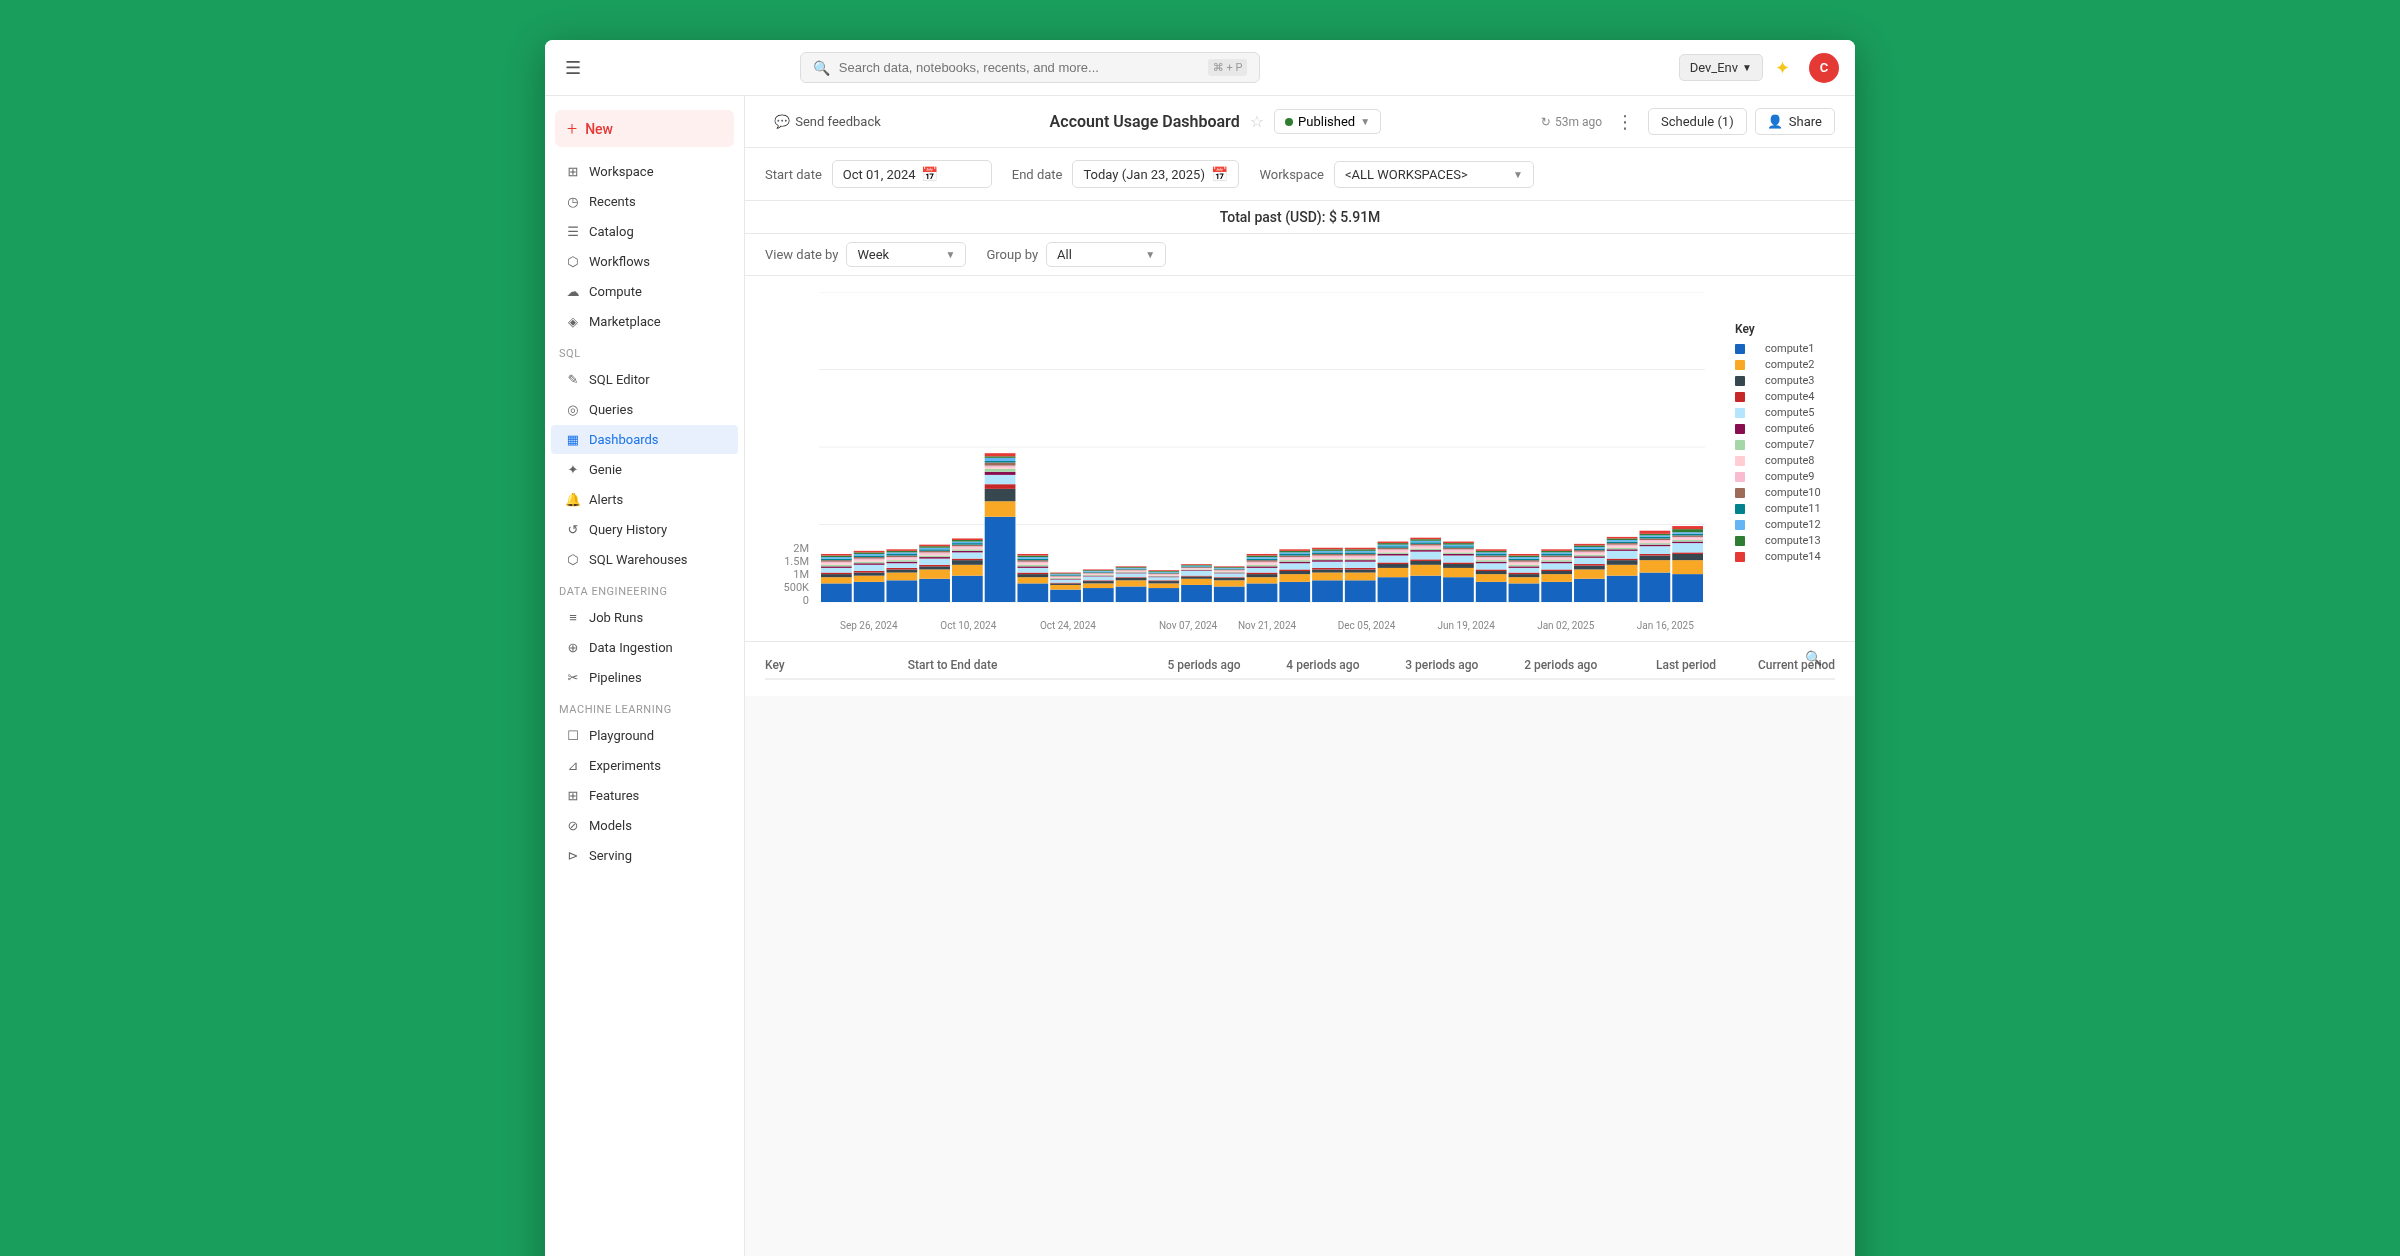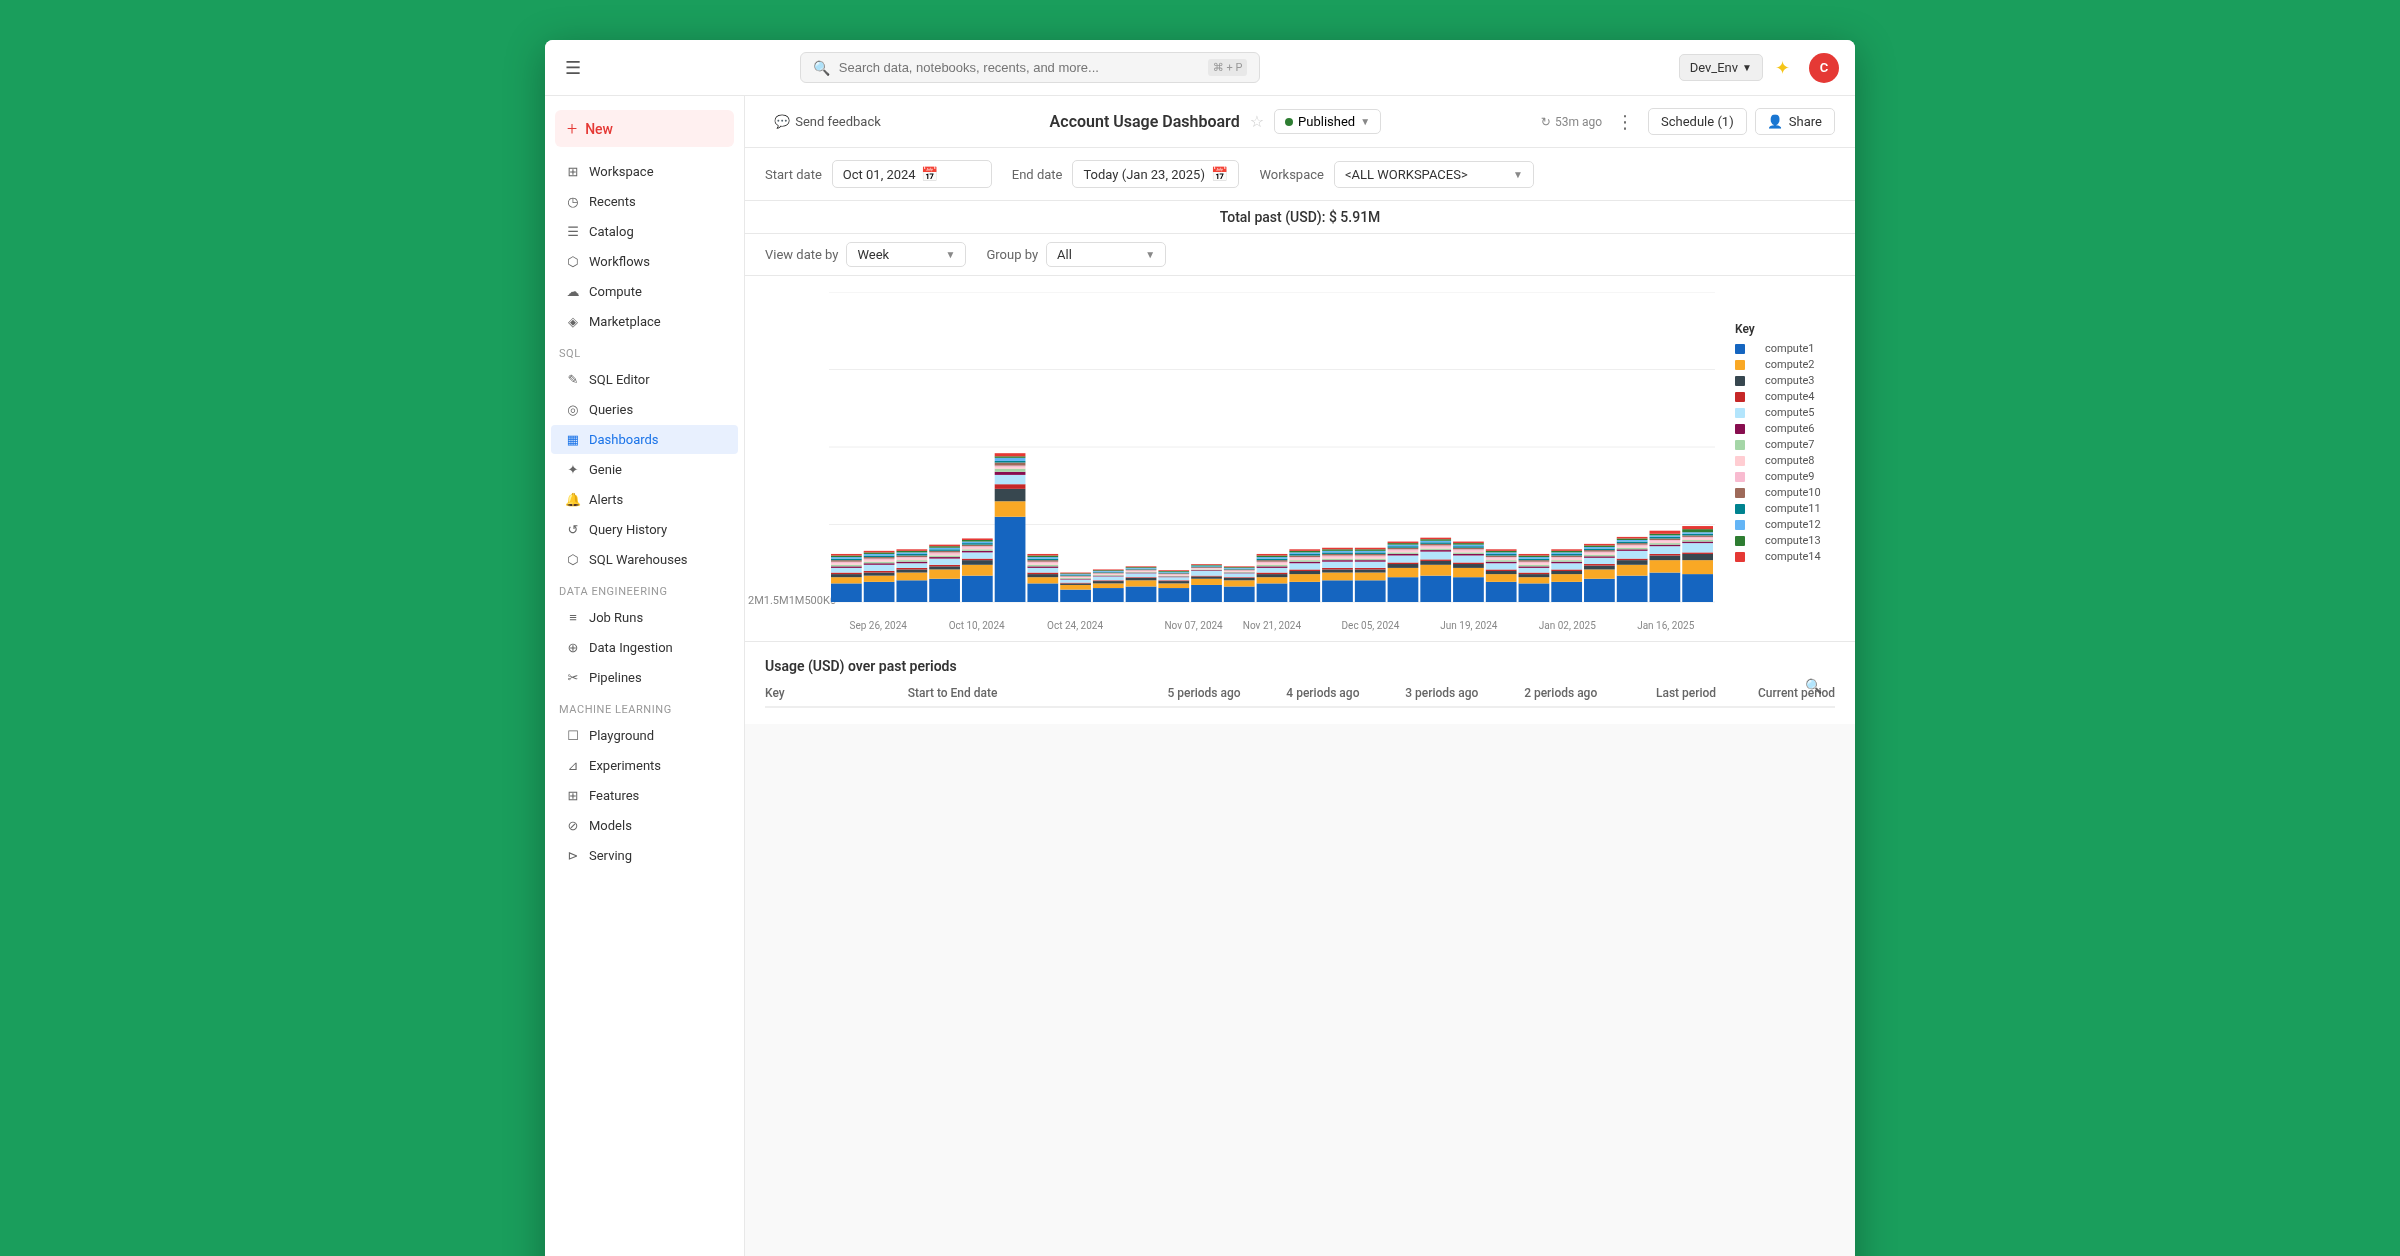--- a/index.html
+++ b/index.html
@@ -613,21 +613,21 @@
           <span class="view-control-label">Group by</span>
           <div class="view-control-value">
             <span>All</span>
             <span style="font-size:10px;color:#888;margin-left:auto;">▼</span>
           </div>
         </div>
       </div>
 
       <div class="chart-container">
         <div class="chart-inner">
-          <div style="display:flex;flex-direction:row;align-items:flex-end;justify-content:center;font-size:11px;color:#888;padding-bottom:24px;min-width:44px;padding-top:0;">
+          <div style="display:flex;flex-direction:column;align-items:flex-end;justify-content:flex-end;font-size:11px;color:#888;padding-bottom:24px;min-width:44px;padding-top:0;">
             <span>2M</span>
             <span>1.5M</span>
             <span>1M</span>
             <span>500K</span>
             <span>0</span>
           </div>
           <div class="chart-area">
             <div style="position:relative;">
               <svg id="chart-svg" width="886" height="320">
                   <line x1="0" x2="886" y1="310" y2="310" stroke="#eee" stroke-width="1"></line>
@@ -1086,21 +1086,20 @@
                 <div class="legend-item">
                   <div class="legend-color" style="background:#e53935;"></div>
                   <span>compute14</span>
                 </div>
               </div>
           </div>
         </div>
       </div>
 
       <div class="usage-table-section">
-        <div class="section-title">Usage (USD) over past periods</div>
         <div style="position:relative;">
           <span style="position:absolute;right:12px;top:50%;transform:translateY(-50%);color:#888;font-size:14px;">🔍</span>
         </div>
         <div class="table-header">
           <span class="table-col col-key">Key</span>
           <span class="table-col col-dates">Start to End date</span>
           <span class="table-col col-period">5 periods ago</span>
           <span class="table-col col-period">4 periods ago</span>
           <span class="table-col col-period">3 periods ago</span>
           <span class="table-col col-period">2 periods ago</span>

